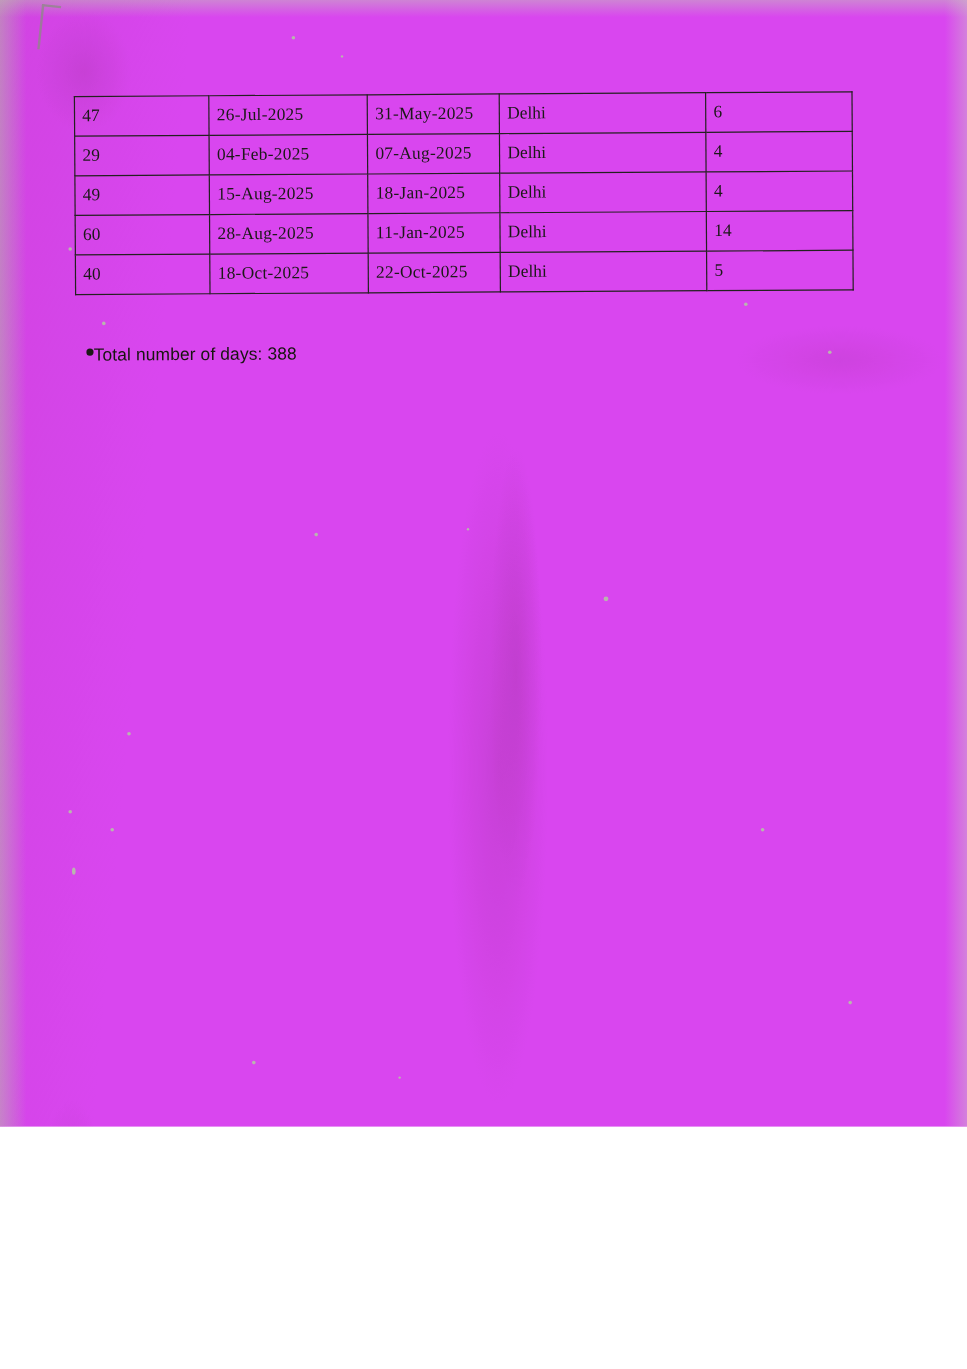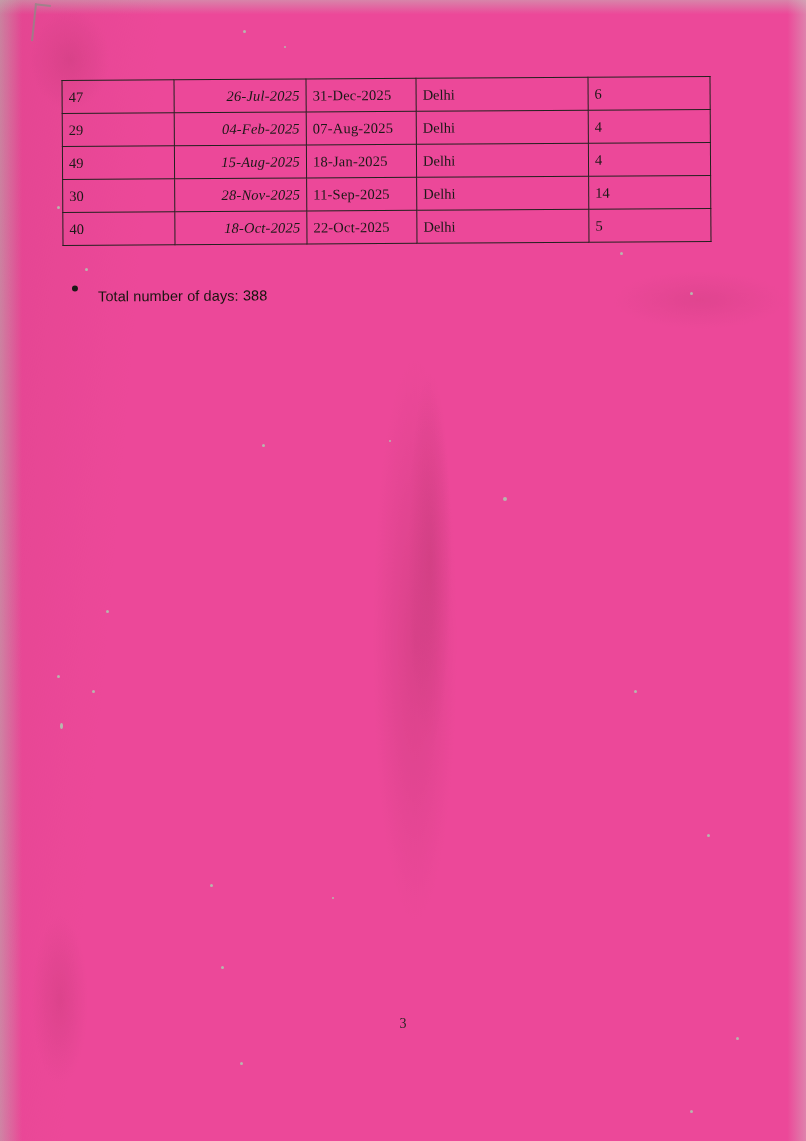--- a/index.html
+++ b/index.html
@@ -6,23 +6,23 @@
     margin: 0;
     padding: 0;
     background: #ffffff;
   }
   body {
     font-family: "Liberation Serif", serif;
   }
   .page {
     position: relative;
     width: 806px;
-    height: 1141px;
+    height: 939px;
     margin: 0 auto;
-    background: #ec4899;
+    background: #d946ef;
     overflow: hidden;
   }
   
   .scan-noise {
     position: absolute;
     inset: 0;
     pointer-events: none;
     background:
       radial-gradient(ellipse 60px 400px at 415px 640px, rgba(218,214,208,0.55), rgba(255,255,255,0) 70%),
       radial-gradient(ellipse 30px 260px at 430px 560px, rgba(205,200,194,0.45), rgba(255,255,255,0) 72%),
@@ -95,33 +95,33 @@
     vertical-align: middle;
     background: transparent;
   }
   col.c-sr    { width: 112px; }
   col.c-from  { width: 132px; }
   col.c-to    { width: 110px; }
   col.c-place { width: 172px; }
   col.c-days  { width: 122px; }
 
   td.sr    { font-size: 13.5px; padding-left: 8px; }
-  td.from  { text-align: right; padding-left: 52px; letter-spacing: .2px; font-style: italic; }
+  td.from  { text-align: left; padding-left: 52px; letter-spacing: .2px; }
   td.to    { text-align: left; padding-left: 6px; letter-spacing: .2px; }
   td.place { text-align: left; padding-left: 10px; font-family: "Liberation Sans", sans-serif; font-size: 13px; }
   td.days  { text-align: left; padding-left: 10px; font-family: "Liberation Sans", sans-serif; font-size: 13px; }
 
   
   .total-line {
     position: absolute;
     left: 72px;
     top: 288px;
     display: flex;
-    align-items: flex-start;
-    gap: 20px;
+    align-items: center;
+    gap: 0;
     transform: rotate(-0.3deg);
   }
   .bullet-dot {
     width: 6px; height: 6px;
     background: #1b1917;
     border-radius: 50%;
     display: inline-block;
     position: relative;
     top: -3px;
   }
@@ -183,42 +183,42 @@
         <col class="c-sr">
           <col class="c-from">
           <col class="c-to">
           <col class="c-place">
           <col class="c-days">
       </colgroup>
       <tbody>
         <tr>
           <td class="sr">47</td>
           <td class="from">26-Jul-2025</td>
-          <td class="to">31-Dec-2025</td>
+          <td class="to">31-May-2025</td>
           <td class="place">Delhi</td>
           <td class="days">6</td>
         </tr>
         <tr>
           <td class="sr">29</td>
           <td class="from">04-Feb-2025</td>
           <td class="to">07-Aug-2025</td>
           <td class="place">Delhi</td>
           <td class="days">4</td>
         </tr>
         <tr>
           <td class="sr">49</td>
           <td class="from">15-Aug-2025</td>
           <td class="to">18-Jan-2025</td>
           <td class="place">Delhi</td>
           <td class="days">4</td>
         </tr>
         <tr>
-          <td class="sr">30</td>
-          <td class="from">28-Nov-2025</td>
-          <td class="to">11-Sep-2025</td>
+          <td class="sr">60</td>
+          <td class="from">28-Aug-2025</td>
+          <td class="to">11-Jan-2025</td>
           <td class="place">Delhi</td>
           <td class="days">14</td>
         </tr>
         <tr>
           <td class="sr">40</td>
           <td class="from">18-Oct-2025</td>
           <td class="to">22-Oct-2025</td>
           <td class="place">Delhi</td>
           <td class="days">5</td>
         </tr>

